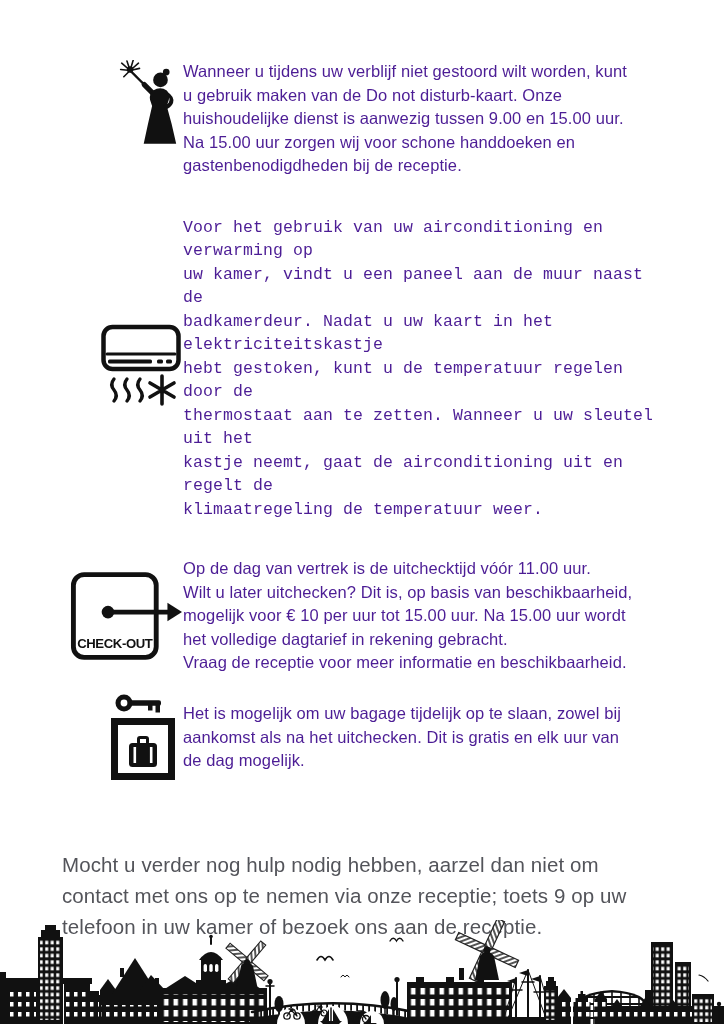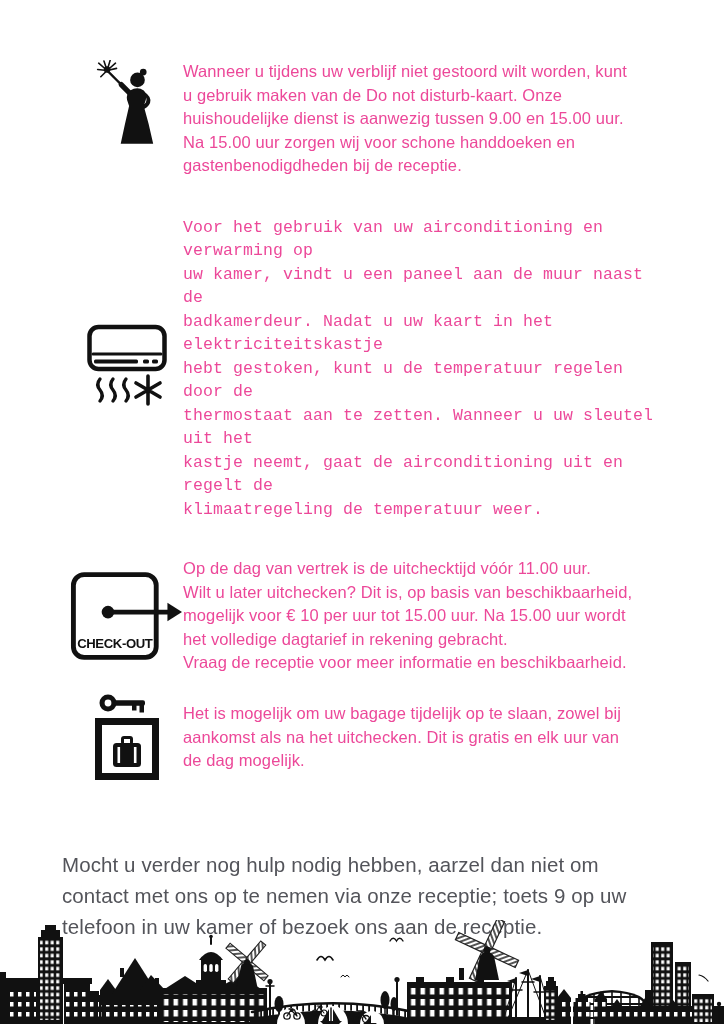--- a/index.html
+++ b/index.html
@@ -6,23 +6,23 @@
   .page{
     position:relative;width:724px;height:1024px;background:#fff;overflow:hidden;
     font-family:"Liberation Sans", sans-serif;
   }
   .sections{padding:60px 0 0 70px;}
   .row{display:flex;align-items:flex-start;}
   .row.v-center{align-items:center;}
   .row.s1{margin-bottom:38px;}
   .row.s2{margin-bottom:36px;font-family:Liberation Mono, monospace;}
   .row.s3{margin-bottom:14px;}
-  .icon-cell{width:113px;flex:0 0 113px;display:flex;justify-content:center;}
+  .icon-cell{width:113px;flex:0 0 113px;display:flex;justify-content:flex-end;}
   .text-cell{
-    width:482px;color:#ec4899;font-size:16.5px;line-height:23.5px;
+    width:482px;color:#4c1d95;font-size:16.5px;line-height:23.5px;
     white-space:pre-line;margin:0;letter-spacing:.1px;
   }
   .text-cell.self-center{align-self:center;}
   .footer{margin-top:62px;padding-left:62px;color:#53545a;}
   .footer p{margin:0;width:630px;font-size:20.5px;line-height:31px;white-space:pre-line;letter-spacing:.1px;}
   .footer .wish{margin-top:23px;}
   .footer .signature{margin-top:24px;}
   .skyline{position:absolute;left:0;bottom:0;width:724px;height:104px;}
   svg{display:block;}
   .ink{fill:#111;}

